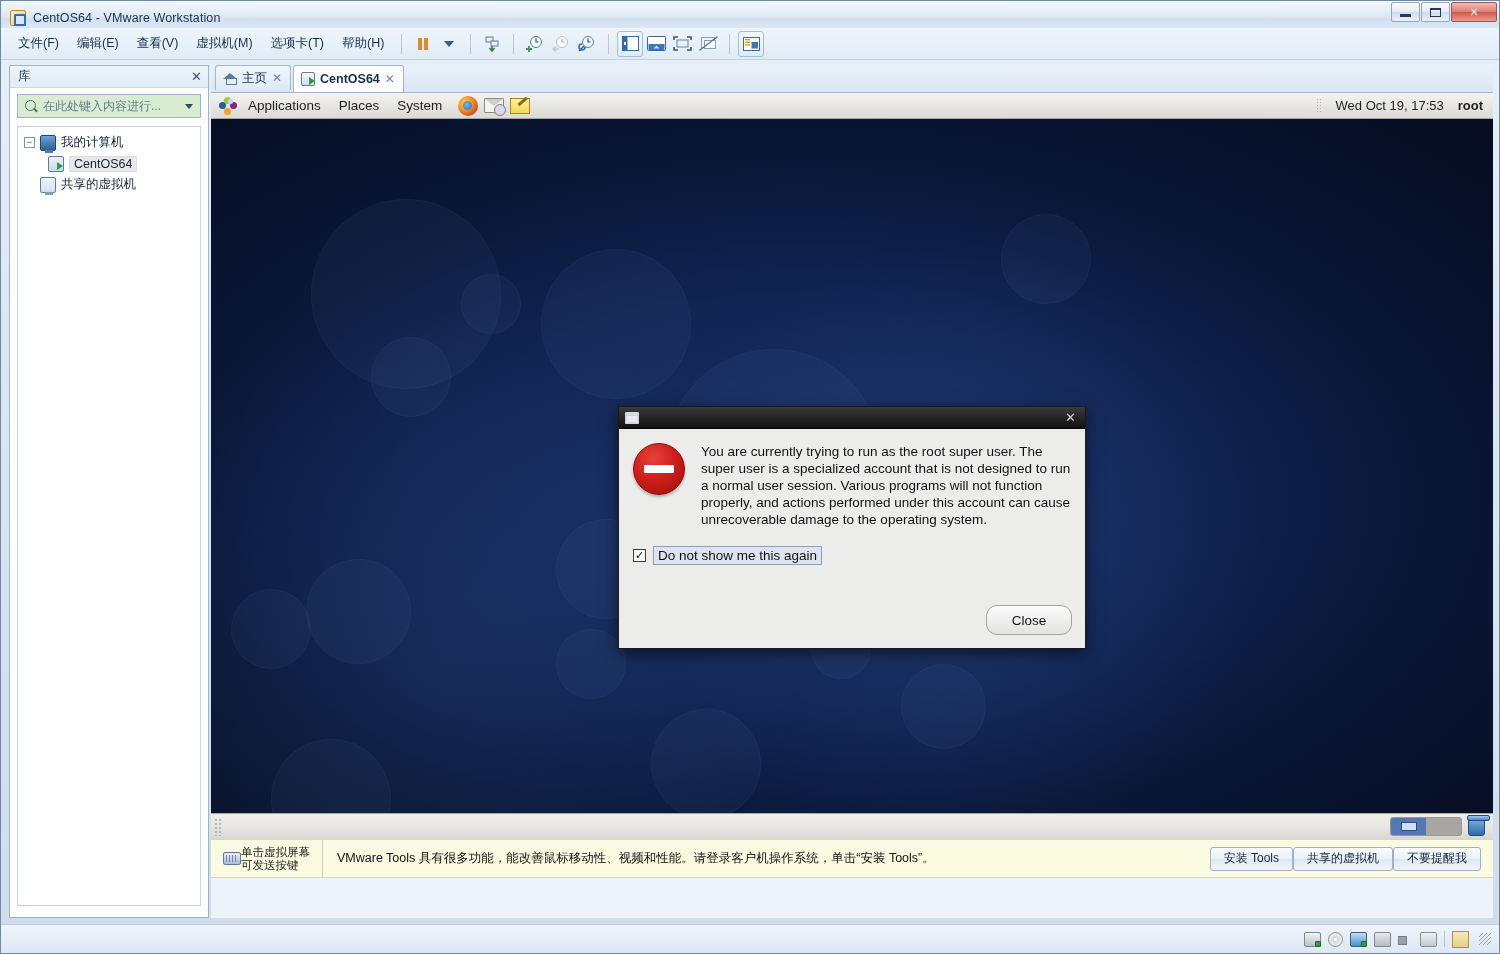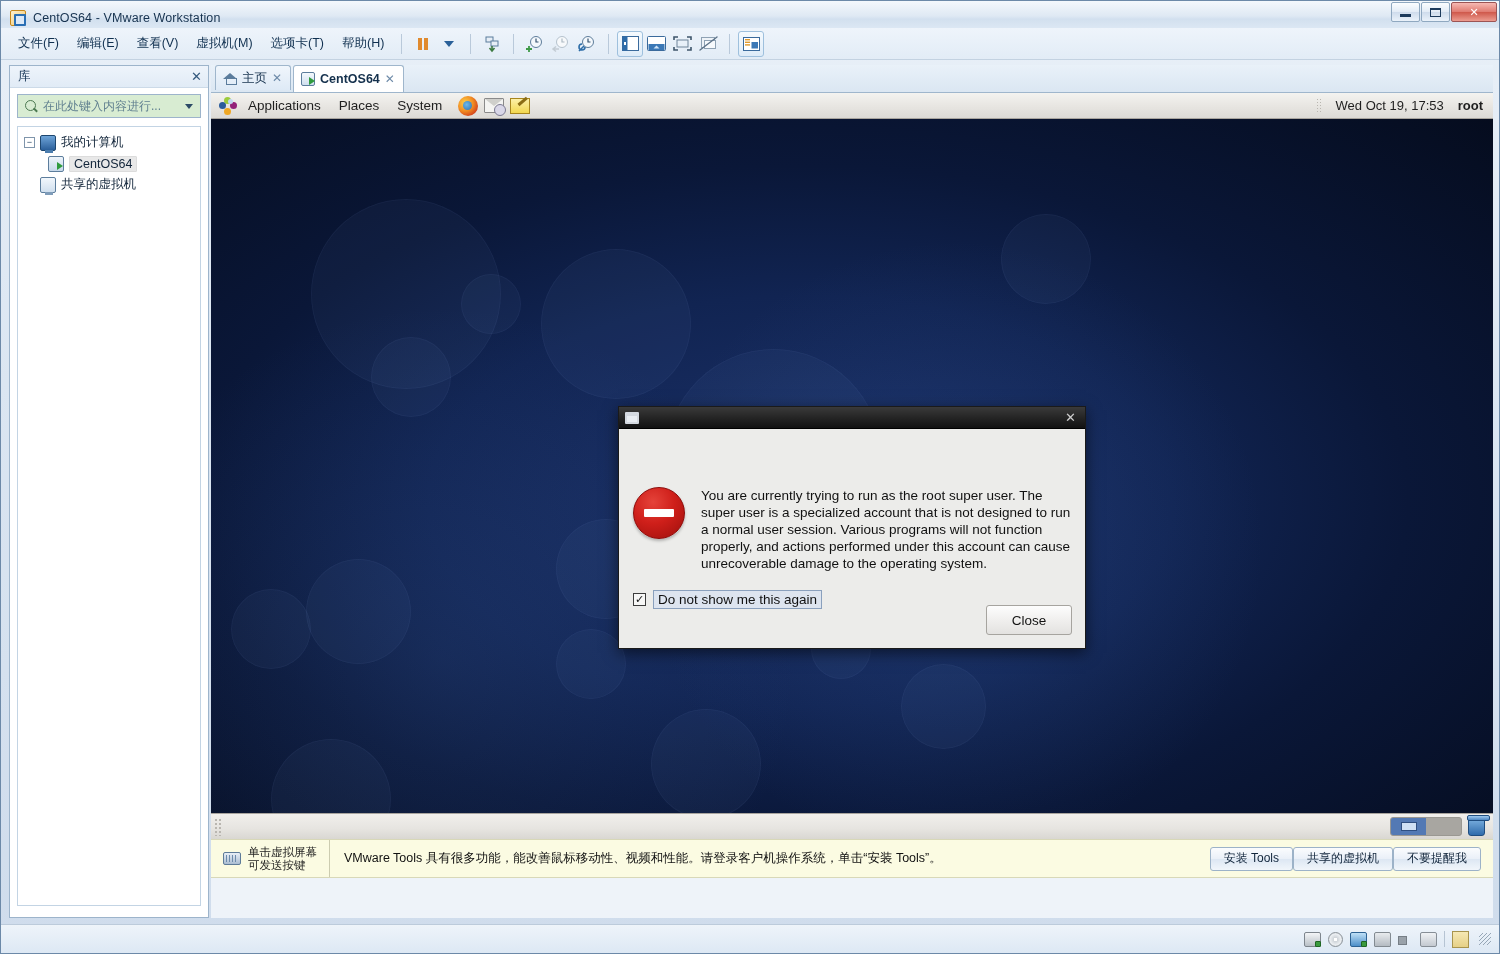--- a/index.html
+++ b/index.html
@@ -190,45 +190,45 @@
     position:absolute; left:407px; top:313px; width:468px; height:243px;
     background:#ececea; border:1px solid #1a1a1a;
     box-shadow:0 4px 14px rgba(0,0,0,.55);
   }
   .dlg-title{
     height:22px;background:linear-gradient(180deg,#3a3a3a 0%,#232323 55%,#121212 100%);
     display:flex;align-items:center;padding:0 6px;border-bottom:1px solid #000;
   }
   .dlg-ico{width:14px;height:12px;background:#e9edf2;border:2px solid #d4d9e0;border-top-width:4px;border-radius:1px;}
   .dlg-x{margin-left:auto;color:#cfcfcf;font-size:13px;font-weight:bold;padding:0 3px;}
-  .dlg-body{padding:14px 14px 0 14px;display:flex;gap:16px;margin-top:44px;}
+  .dlg-body{padding:14px 14px 0 14px;display:flex;gap:16px;}
   .err-ico{width:52px;height:52px;flex:0 0 52px;border-radius:50%;
     background:radial-gradient(circle at 38% 28%,#e5433a 0%,#cf1f1a 45%,#9c0f0c 100%);
     border:1px solid #8d0b0a;display:flex;align-items:center;justify-content:center;
     box-shadow:0 2px 3px rgba(0,0,0,.25);}
   .err-ico i{width:30px;height:8px;background:#fff;border-radius:1px;}
   .dlg-text{font-size:13.5px;line-height:17px;color:#111;}
   .dlg-check{display:flex;align-items:center;gap:7px;margin:18px 0 0 14px;}
   .cb{width:13px;height:13px;border:1px solid #3c3c3c;background:#f7f7f6;
       display:flex;align-items:center;justify-content:center;font-size:11px;line-height:11px;color:#111;}
   .cb-label{font-size:13.5px;color:#111;background:#dde4ef;border:1px solid #8aa0bd;padding:1px 4px;}
   .dlg-actions{position:absolute;right:13px;bottom:13px;}
   .gtk-btn{
     min-width:86px;height:30px;padding:0 16px;font-size:13.5px;color:#131313;
     background:linear-gradient(180deg,#fdfdfd 0%,#f0efee 50%,#e3e2e0 100%);
-    border:1px solid #a6a49f;border-radius:3px;
+    border:1px solid #a6a49f;border-radius:11px;
   }
 
   
   .toolsbar{
     position:absolute;left:210px;top:838px;width:1282px;height:39px;
     background:#fbfbe2;border-top:1px solid #d8d8b8;border-bottom:1px solid #d8d8b8;
     display:flex;align-items:center;
   }
-  .hintbox{display:flex;align-items:center;gap:7px;padding:0 12px;height:100%;border-right:1px solid #ccccb0;}
+  .hintbox{display:flex;align-items:center;padding:0 12px;height:100%;border-right:1px solid #ccccb0;}
   .hint-ico{width:18px;height:13px;background:linear-gradient(180deg,#e8eef6,#aabdd2);
     border:1px solid #5e7b98;border-radius:2px;position:relative;flex:0 0 18px;}
   .hint-ico::after{content:"";position:absolute;left:2px;top:2px;right:2px;bottom:2px;
     background-image:linear-gradient(90deg,#6d8bab 1px,transparent 1px);background-size:3px 3px;}
   .hint-text{font-size:11.5px;line-height:13px;color:#1d1d1d;}
   .tools-msg{flex:1;padding-left:14px;font-size:12.5px;color:#111;}
   .tools-btns{display:flex;padding-right:12px;}
   .vm-btn{
     height:24px;padding:0 13px;font-size:12px;color:#12263c;
     background:linear-gradient(180deg,#fbfcfe 0%,#eaf0f8 48%,#dde7f3 52%,#f1f6fb 100%);

